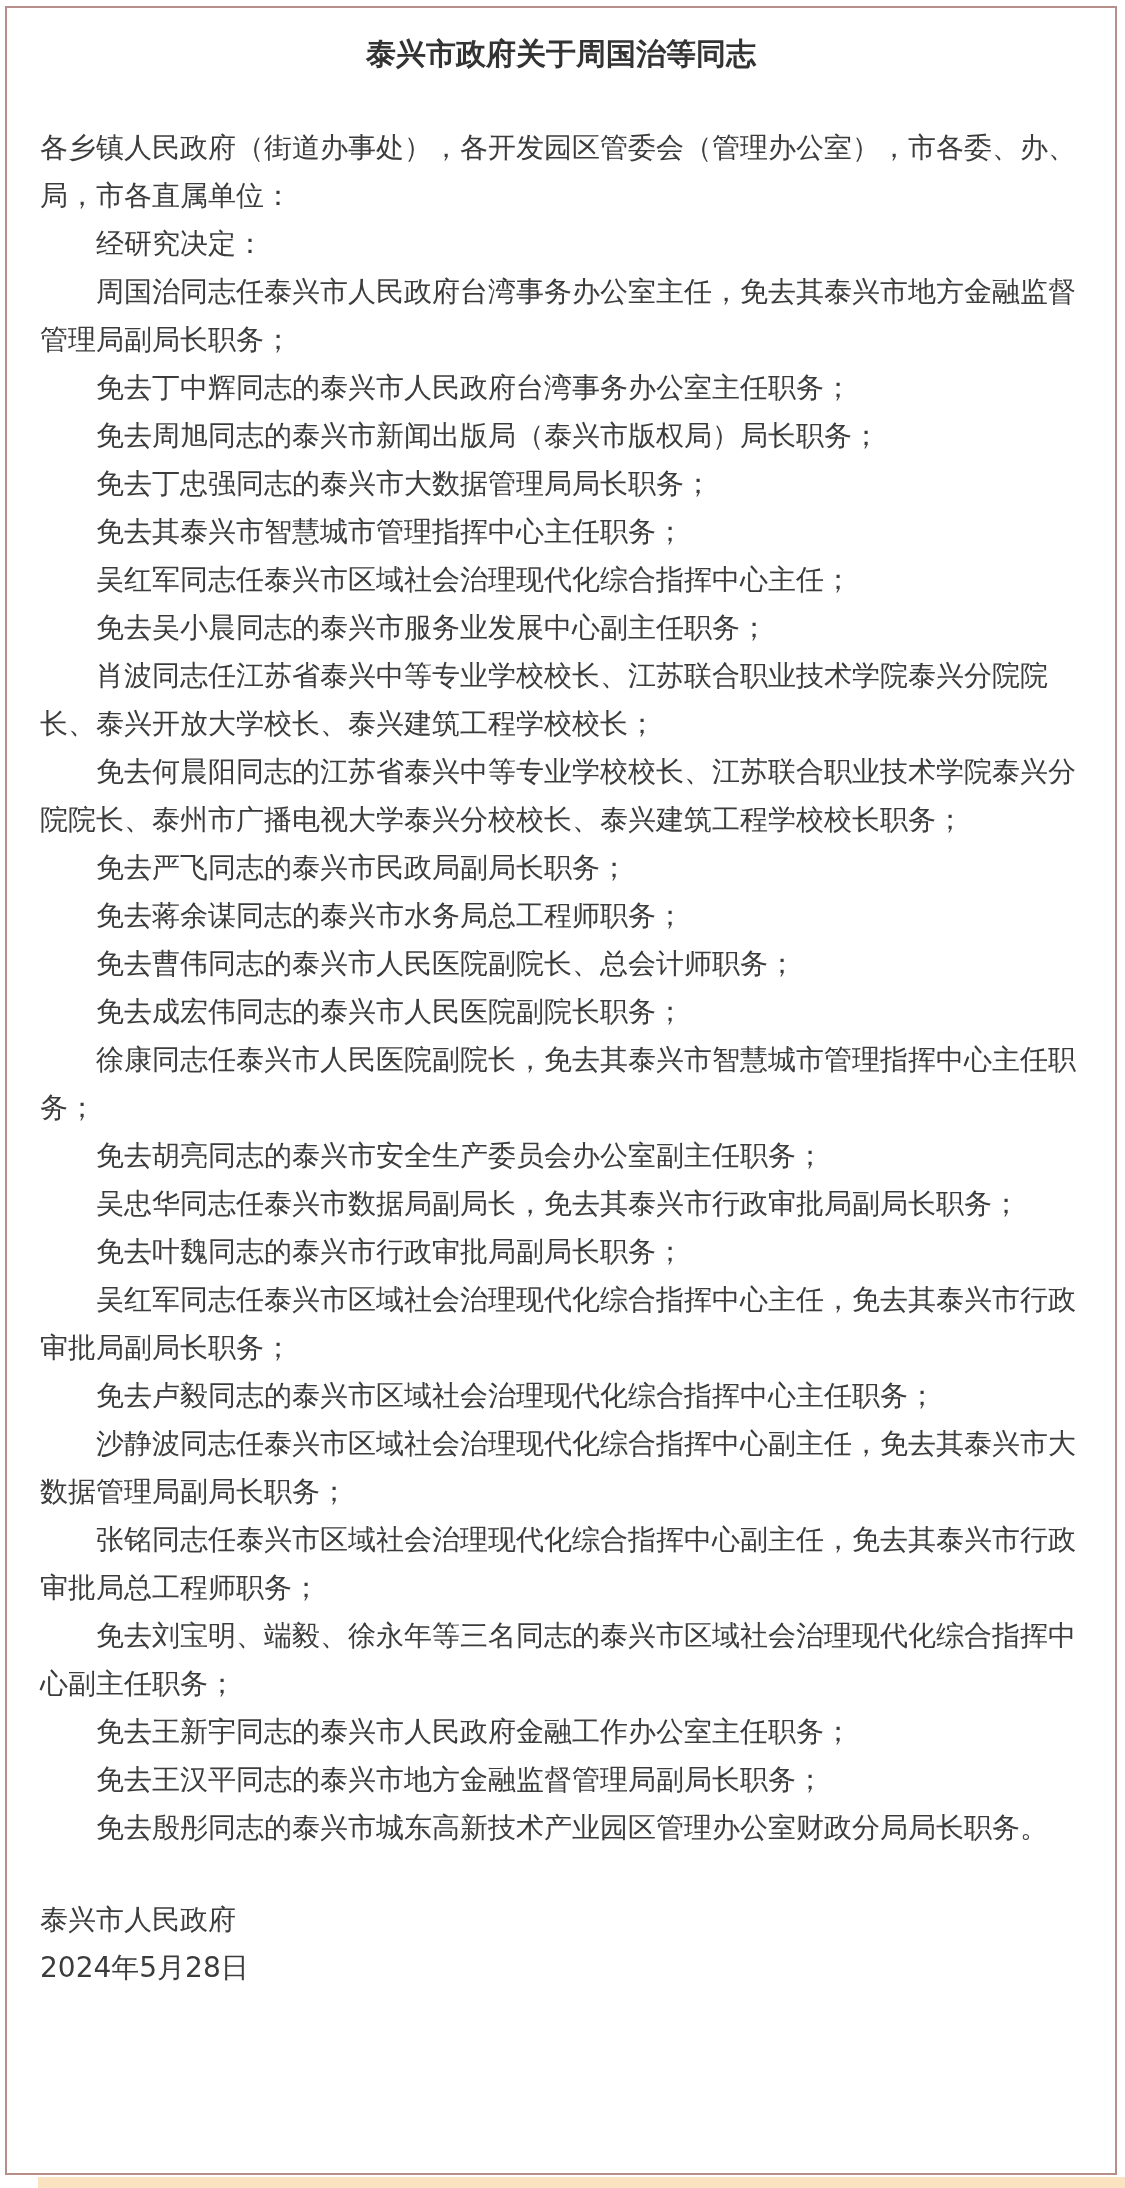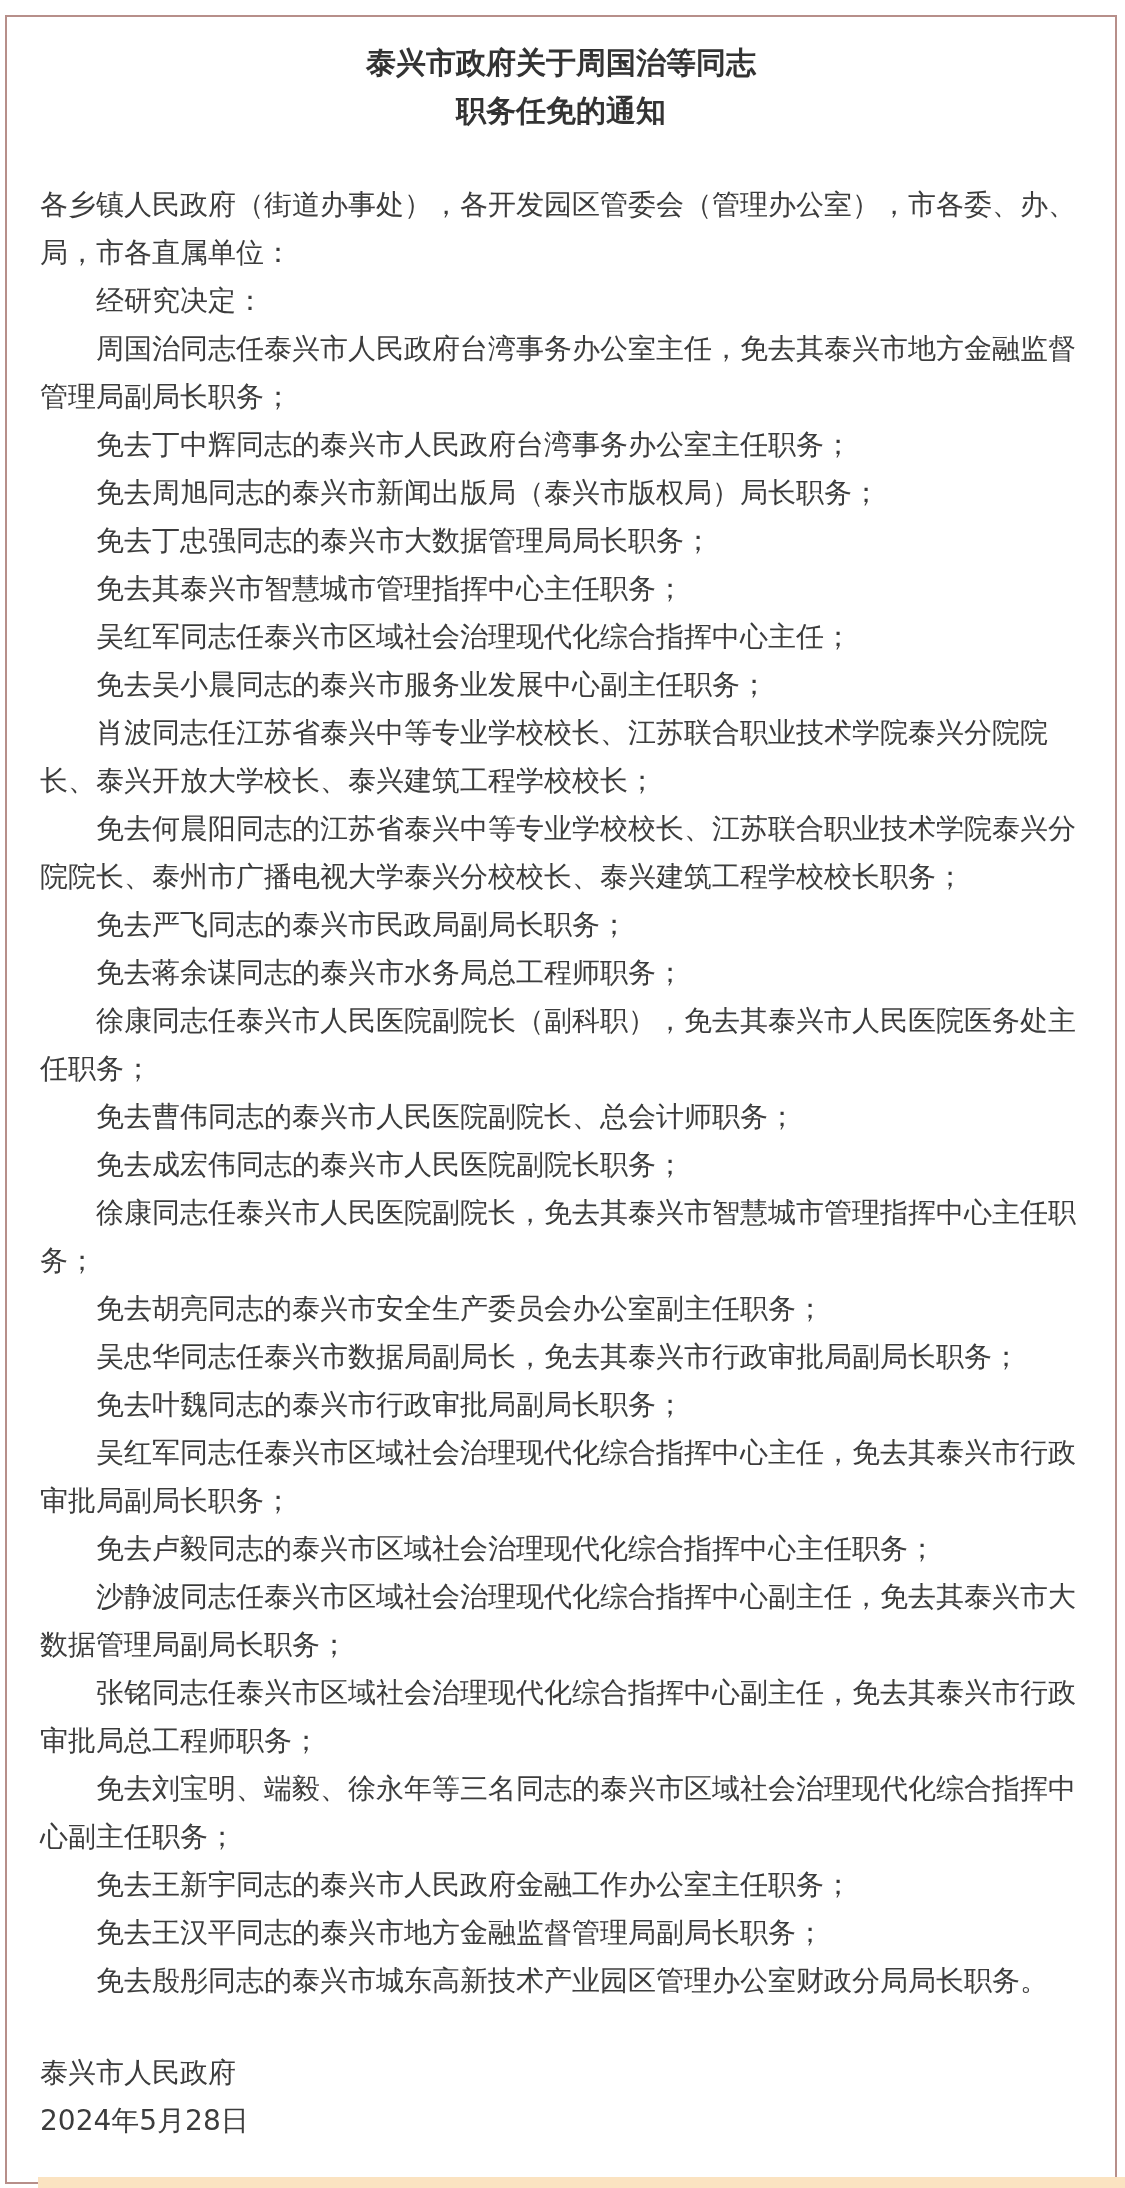--- a/index.html
+++ b/index.html
@@ -7,21 +7,21 @@
     width: 1125px;
     height: 2188px;
     position: relative;
     background: #ffffff;
     overflow: hidden;
     font-family: "DejaVu Sans", "Liberation Sans", sans-serif;
   }
   .notice-box {
     position: absolute;
     left: 5px;
-    top: 15px;
+    top: 6px;
     width: 1112px;
     height: 2169px;
     box-sizing: border-box;
     border: 2px solid #b78f8a;
     background: #ffffff;
     padding: 14px 33px 0 33px;
   }
   .title {
     margin: 8px 0 0 0;
     text-align: center;
@@ -64,40 +64,38 @@
     height: 11px;
     background: #fbe3c1;
   }
 </style>
 </head>
 <body>
 
 <div class="notice-box">
   <h1 class="title">
     <span class="title-line">泰兴市政府关于周国治等同志</span>
-    <span class="title-line">职务任免的通知</span>
   </h1>
 
   <p class="salutation">各乡镇人民政府（街道办事处），各开发园区管委会（管理办公室），市各委、办、局，市各直属单位：</p>
 
   <div class="body-block">
 
   <p class="para">经研究决定：</p>
       <p class="para">周国治同志任泰兴市人民政府台湾事务办公室主任，免去其泰兴市地方金融监督管理局副局长职务；</p>
       <p class="para">免去丁中辉同志的泰兴市人民政府台湾事务办公室主任职务；</p>
       <p class="para">免去周旭同志的泰兴市新闻出版局（泰兴市版权局）局长职务；</p>
       <p class="para">免去丁忠强同志的泰兴市大数据管理局局长职务；</p>
       <p class="para">免去其泰兴市智慧城市管理指挥中心主任职务；</p>
       <p class="para">吴红军同志任泰兴市区域社会治理现代化综合指挥中心主任；</p>
       <p class="para">免去吴小晨同志的泰兴市服务业发展中心副主任职务；</p>
       <p class="para">肖波同志任江苏省泰兴中等专业学校校长、江苏联合职业技术学院泰兴分院院长、泰兴开放大学校长、泰兴建筑工程学校校长；</p>
       <p class="para">免去何晨阳同志的江苏省泰兴中等专业学校校长、江苏联合职业技术学院泰兴分院院长、泰州市广播电视大学泰兴分校校长、泰兴建筑工程学校校长职务；</p>
       <p class="para">免去严飞同志的泰兴市民政局副局长职务；</p>
       <p class="para">免去蒋余谋同志的泰兴市水务局总工程师职务；</p>
-      <p class="para">徐康同志任泰兴市人民医院副院长（副科职），免去其泰兴市人民医院医务处主任职务；</p>
       <p class="para">免去曹伟同志的泰兴市人民医院副院长、总会计师职务；</p>
       <p class="para">免去成宏伟同志的泰兴市人民医院副院长职务；</p>
       <p class="para">徐康同志任泰兴市人民医院副院长，免去其泰兴市智慧城市管理指挥中心主任职务；</p>
       <p class="para">免去胡亮同志的泰兴市安全生产委员会办公室副主任职务；</p>
       <p class="para">吴忠华同志任泰兴市数据局副局长，免去其泰兴市行政审批局副局长职务；</p>
       <p class="para">免去叶魏同志的泰兴市行政审批局副局长职务；</p>
       <p class="para">吴红军同志任泰兴市区域社会治理现代化综合指挥中心主任，免去其泰兴市行政审批局副局长职务；</p>
       <p class="para">免去卢毅同志的泰兴市区域社会治理现代化综合指挥中心主任职务；</p>
       <p class="para">沙静波同志任泰兴市区域社会治理现代化综合指挥中心副主任，免去其泰兴市大数据管理局副局长职务；</p>
       <p class="para">张铭同志任泰兴市区域社会治理现代化综合指挥中心副主任，免去其泰兴市行政审批局总工程师职务；</p>

